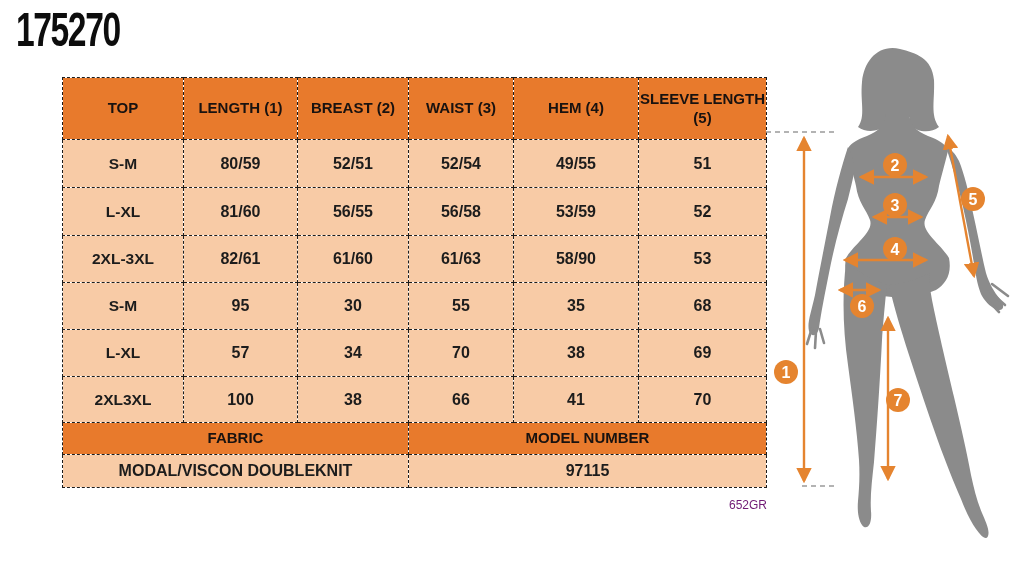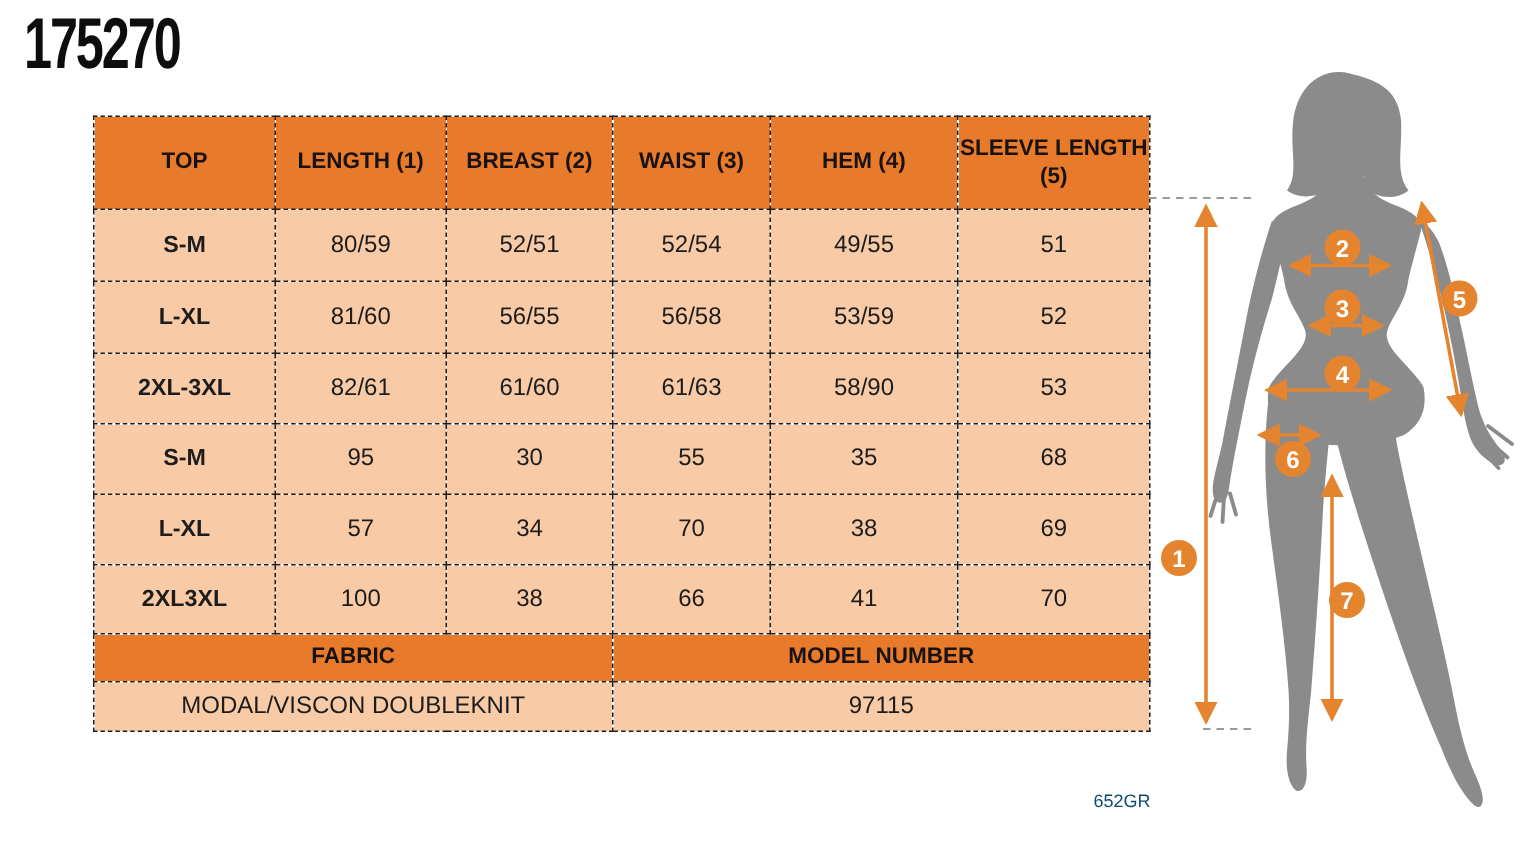--- a/index.html
+++ b/index.html
@@ -14,27 +14,27 @@
   }
   table.size-table{
     position:absolute;left:62px;top:77px;
     border-collapse:collapse;table-layout:fixed;
   }
   table.size-table td, table.size-table th{
     border:1.7px dashed #1c1c1c;
     text-align:center;vertical-align:middle;padding:0;overflow:hidden;
   }
   th.hdr{background:#E87A2C;font-size:15px;font-weight:700;line-height:1.25;color:#181210;}
-  td.cell{background:#F8CBA6;font-size:16px;font-weight:400;color:#1c1c1c;}
+  td.cell{background:#F8CBA6;font-size:16px;font-weight:700;color:#1c1c1c;}
   td.size-label{font-weight:700;font-size:15.5px;}
   tr.rh50{height:62px}tr.rh48{height:48px}tr.rh47{height:47px}
   tr.rh43{height:43px}tr.rh46{height:46px}tr.rh32{height:32px}tr.rh33{height:33px}
   .footnote{
-    position:absolute;left:62px;top:527px;width:705px;
-    text-align:right;font-size:12px;color:#0c4a6e;
+    position:absolute;left:62px;top:498px;width:705px;
+    text-align:right;font-size:12px;color:#701a75;
   }
   .figure-wrap{position:absolute;left:758px;top:25px;width:266px;height:540px;}
 </style>
 </head>
 <body>
 
 <div class="product-code">175270</div>
 
 <table class="size-table">
   <colgroup>

